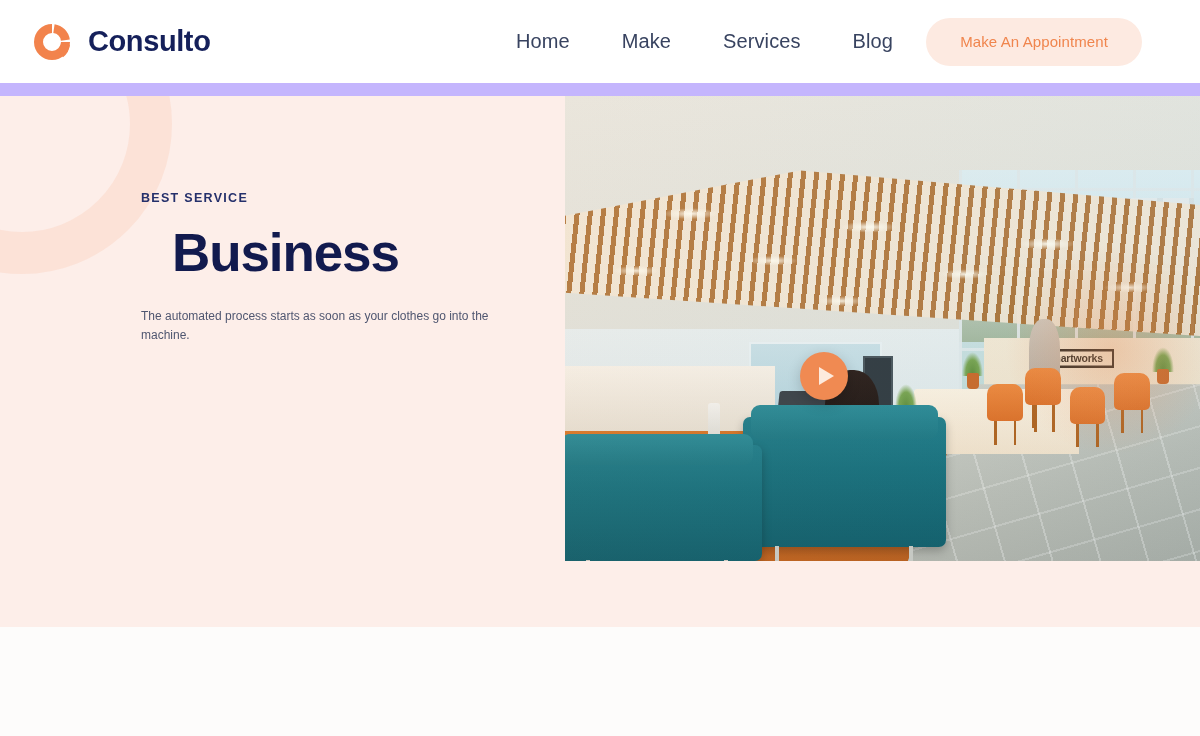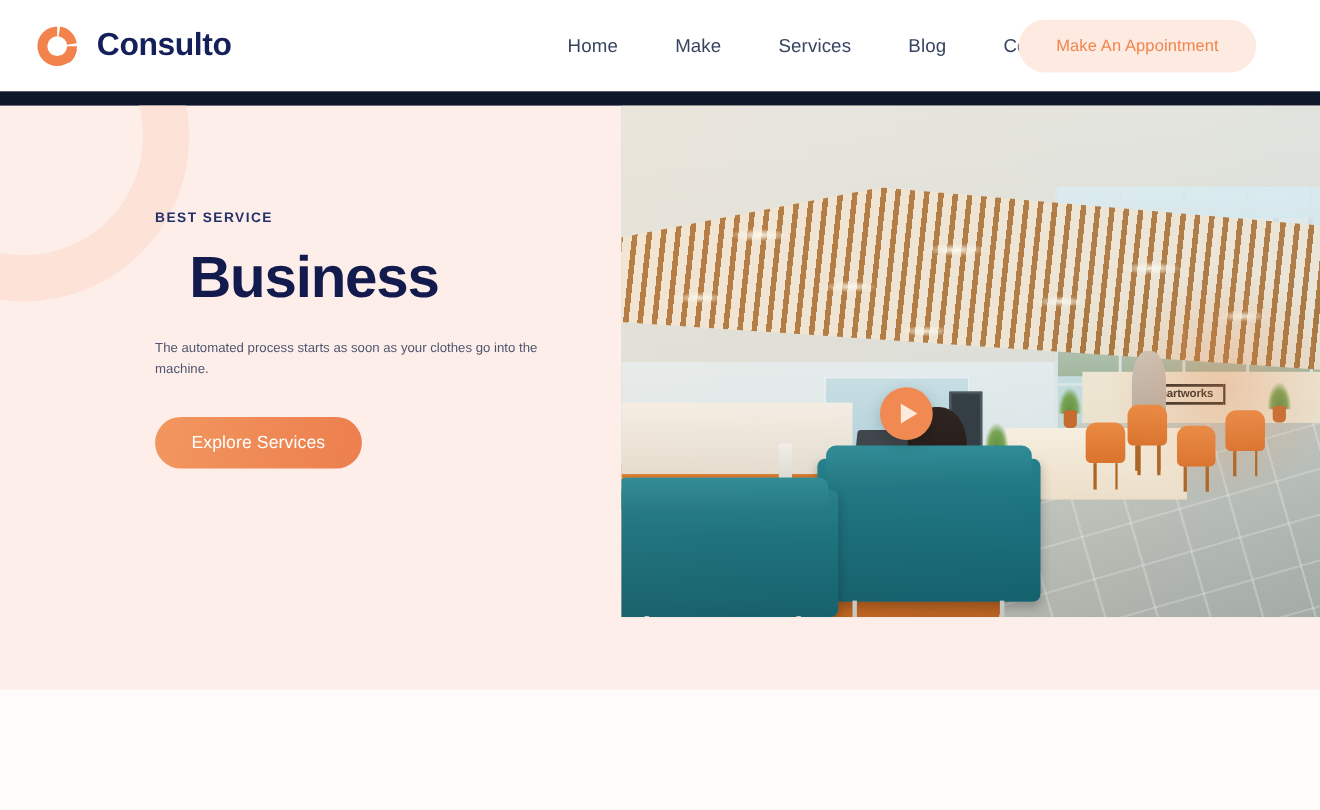--- a/index.html
+++ b/index.html
@@ -2,36 +2,36 @@
 <html><head>
 <meta charset="utf-8">
 <style>
   * { margin:0; padding:0; box-sizing:border-box; }
   html, body {
     width:1200px; height:736px;
     font-family:"Liberation Sans", sans-serif;
     background:#ffffff;
     overflow:hidden;
   }
-  .page { position:relative; width:1200px; height:736px; background:#0f172a; }
+  .page { position:relative; width:1200px; height:736px; background:#c4b5fd; }
 
   
   .header {
     position:absolute; top:0; left:0; width:1200px; height:83px;
     background:#ffffff; display:flex; align-items:center; z-index:40;
   }
   .brand { position:absolute; left:30px; display:flex; align-items:center; gap:14px; }
   .logo-mark { width:44px; height:44px; position:relative; display:block; }
   .brand-name {
     font-size:29px; font-weight:bold; color:#15205a;
     letter-spacing:-0.4px; line-height:1;
   }
   .nav { position:absolute; left:500px; display:flex; align-items:center; gap:0; }
   .nav-item {
-    font-size:17px; color:#384360; padding:0 26px; cursor:pointer;
+    font-size:20px; color:#384360; padding:0 26px; cursor:pointer;
     white-space:nowrap; letter-spacing:.1px;text-align:right;
   }
   .nav-item:first-child { padding-left:16px; }
   .appt-btn {
     position:absolute; right:58px; height:48px; padding:0 34px;
     border-radius:30px; background:#fdeae1; border:none;
     color:#f0854d; font-size:15px; font-family:inherit;
     cursor:pointer; display:flex; align-items:center; letter-spacing:.1px;
   }
 
@@ -328,21 +328,20 @@
         <i></i>
 
     </div>
 
     <div class="hero-text">
       <div class="eyebrow">BEST SERVICE</div>
       <h1 class="hero-title">
         <span>Business</span><br>
       </h1>
       <p class="hero-sub">The automated process starts as soon as your clothes go into the machine.</p>
-      <button class="explore-btn">Explore Services</button>
     </div>
 
     <div class="hero-media">
       <div class="photo">
         <div class="ph-wall"></div>
         <div class="ph-backwall"></div>
         <div class="ph-windows"></div>
         <div class="ph-citystrip"></div>
         <div class="ph-ceiling"></div>
         <div class="ph-glassbay"></div>

